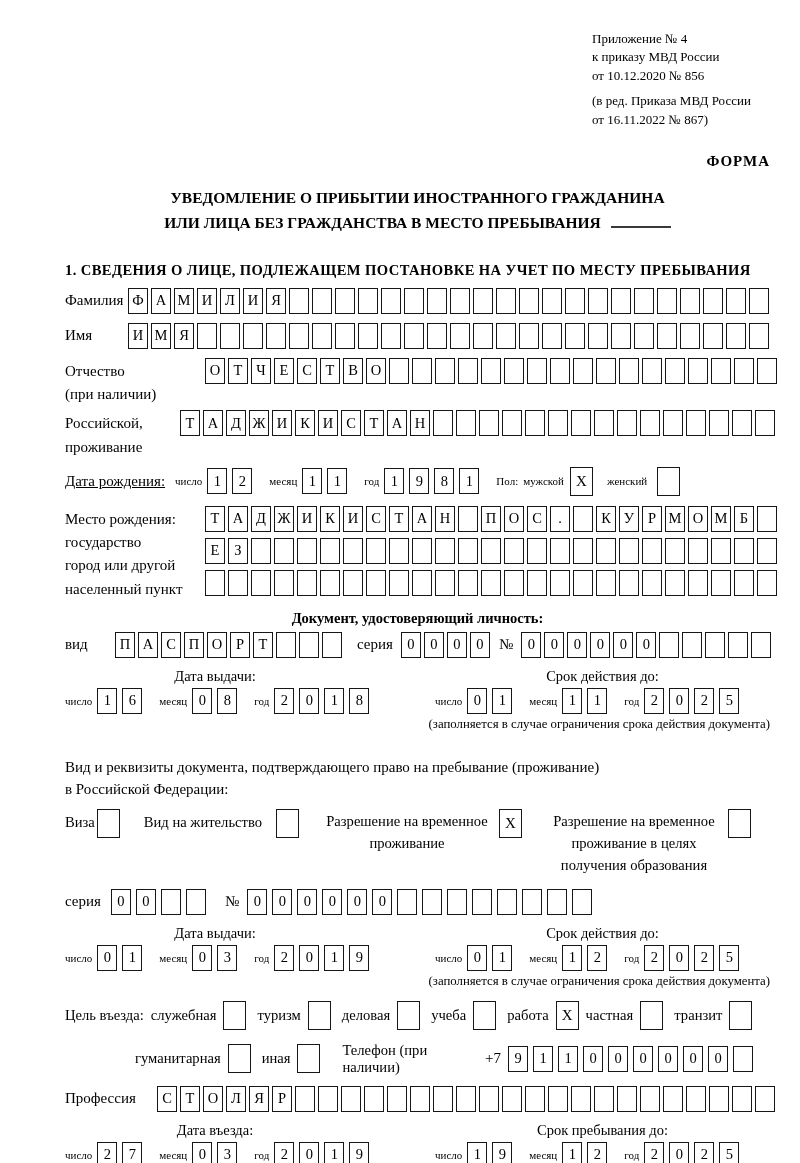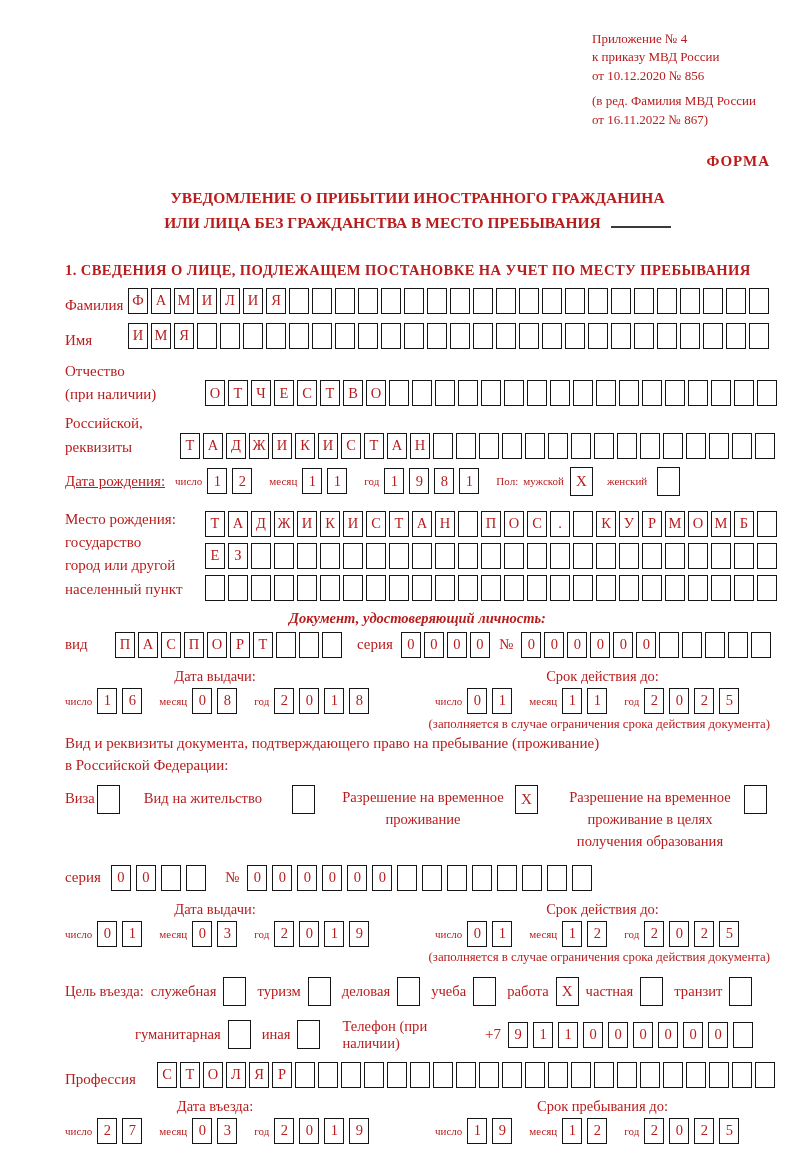--- a/index.html
+++ b/index.html
@@ -1,62 +1,62 @@
 <!DOCTYPE html>
 <html><head>
 <meta charset="utf-8">
 <style>
   html,body{margin:0;padding:0;background:#fff;}
   .page{
     width:800px;height:1163px;box-sizing:border-box;
     padding:30px 30px 10px 65px;
-    background:#fff;color:#b91c1c;
+    background:#fff;color:#000000;
     font-family:"Liberation Serif","DejaVu Serif",serif;
     position:relative;overflow:hidden;
   }
   .appendix{margin-left:527px;font-size:13px;line-height:1.42;}
   .appendix .gap{margin-top:7px;}
   .form-word{text-align:right;font-weight:bold;font-size:15px;margin-top:24px;letter-spacing:1px;}
   .title{text-align:center;font-weight:bold;font-size:15.5px;margin-top:16px;line-height:1.6;}
   .underline{display:inline-block;width:60px;border-bottom:2.5px solid #3a3a3a;height:0.85em;margin-left:10px;}
   .sec-heading{font-weight:bold;font-size:14.6px;margin-top:26px;letter-spacing:0.4px;}
-  .row{display:flex;align-items:flex-end;margin-top:9px;}
+  .row{display:flex;align-items:flex-start;margin-top:9px;}
   .lbl{font-size:15px;flex:0 0 auto;padding-top:4px;}
   .lblcol{display:flex;flex-direction:column;font-size:15px;line-height:1.55;flex:0 0 auto;padding-top:2px;}
   .w-fam{width:63px;}
   .w-otch{width:140px;}
   .w-grazh{width:115px;}
   .w-place{width:140px;}
   .w-prof{width:92px;}
   .cells{display:flex;flex:0 0 auto;}
   .cell{
     box-sizing:border-box;width:20px;height:26px;border:1.6px solid #161616;
     margin-right:3px;display:flex;align-items:center;justify-content:center;
     font-size:14.5px;flex:0 0 auto;background:#fff;
   }
   .checkbox{
     box-sizing:border-box;width:23px;height:29px;border:1.6px solid #161616;
     display:inline-flex;align-items:center;justify-content:center;
     font-size:15px;flex:0 0 auto;background:#fff;
   }
   .rows{display:flex;flex-direction:column;gap:6px;}
-  .center-bold{text-align:center;font-weight:bold;font-size:14.5px;margin-top:9px;font-style:italic;}
+  .center-bold{text-align:center;font-weight:bold;font-size:14.5px;margin-top:9px;}
   .inline-lbl{font-size:15px;margin:4px 8px 0 0;}
   .dates{display:flex;margin-top:10px;}
   .date-col{display:flex;flex-direction:column;}
   .date-col.left{width:370px;}
   .date-col.right{flex:1;}
   .date-heading{font-size:14.5px;text-align:center;}
   .date-col.left .date-heading{width:300px;}
   .date-fields{display:flex;align-items:center;margin-top:3px;}
   .dlabel{font-size:11px;margin-right:5px;}
   .grp{margin-right:12px;}
   .grp .cell{margin-right:5px;}
   .note{font-size:12.8px;text-align:right;margin-top:3px;}
-  .intro{font-size:15px;margin-top:0;line-height:1.5;}
+  .intro{font-size:15px;margin-top:24px;line-height:1.5;}
   .permits{display:flex;align-items:flex-start;margin-top:8px;}
   .permit{display:flex;align-items:flex-start;margin-right:14px;}
   .plabel{font-size:14.6px;padding-top:5px;margin-right:8px;}
   .permit .plabel.wrap{text-align:center;line-height:1.5;padding-top:2px;}
   .permit .plabel.w3{width:168px;}
   .permit .plabel.w4{width:172px;}
   .prow{display:flex;align-items:center;margin-top:12px;}
   .prow .plabel{padding-top:0;margin-right:7px;}
   .prow .checkbox{margin-right:11px;}
   .indent{margin-left:70px;}
@@ -64,21 +64,21 @@
 </style>
 </head>
 <body>
 
 <div class="page">
 
   <div class="appendix">
     <div>Приложение № 4</div>
     <div>к приказу МВД России</div>
     <div>от 10.12.2020 № 856</div>
-    <div class="gap">(в ред. Фамилия МВД России</div>
+    <div class="gap">(в ред. Приказа МВД России</div>
     <div>от 16.11.2022 № 867)</div>
   </div>
 
   <div class="form-word">ФОРМА</div>
 
   <div class="title">
     <div>УВЕДОМЛЕНИЕ О ПРИБЫТИИ ИНОСТРАННОГО ГРАЖДАНИНА</div>
     <div>
       <span>ИЛИ ЛИЦА БЕЗ ГРАЖДАНСТВА В МЕСТО ПРЕБЫВАНИЯ</span><span class="underline"></span>
     </div>
@@ -184,21 +184,21 @@
         <span class="cell"></span>
         <span class="cell"></span>
         <span class="cell"></span>
         <span class="cell"></span>
       </span>
   </div>
 
   <div class="row" style="margin-top:4px;">
     <span class="lblcol w-grazh">
       <span>Российской,</span>
-      <span>реквизиты</span>
+      <span>проживание</span>
     </span>
     <span class="cells">
         <span class="cell">Т</span>
         <span class="cell">А</span>
         <span class="cell">Д</span>
         <span class="cell">Ж</span>
         <span class="cell">И</span>
         <span class="cell">К</span>
         <span class="cell">И</span>
         <span class="cell">С</span>
@@ -431,21 +431,21 @@
   <div class="intro">
     <div>Вид и реквизиты документа, подтверждающего право на пребывание (проживание)</div>
     <div>в Российской Федерации:</div>
   </div>
 
   <div class="permits">
     <span class="permit">
       <span class="plabel" style="margin-right:2px;">Виза</span>
       <span class="checkbox"></span>
     </span>
-    <span class="permit" style="margin-left:10px;gap:16px;">
+    <span class="permit" style="margin-left:10px;">
       <span class="plabel" style="margin-right:14px;">Вид на жительство</span>
       <span class="checkbox"></span>
     </span>
     <span class="permit" style="margin-left:10px;">
       <span class="plabel wrap w3">Разрешение на временное проживание</span>
       <span class="checkbox">X</span>
     </span>
     <span class="permit" style="margin-left:12px;margin-right:0;">
       <span class="plabel wrap w4">Разрешение на временное проживание в целях получения образования</span>
       <span class="checkbox"></span>

